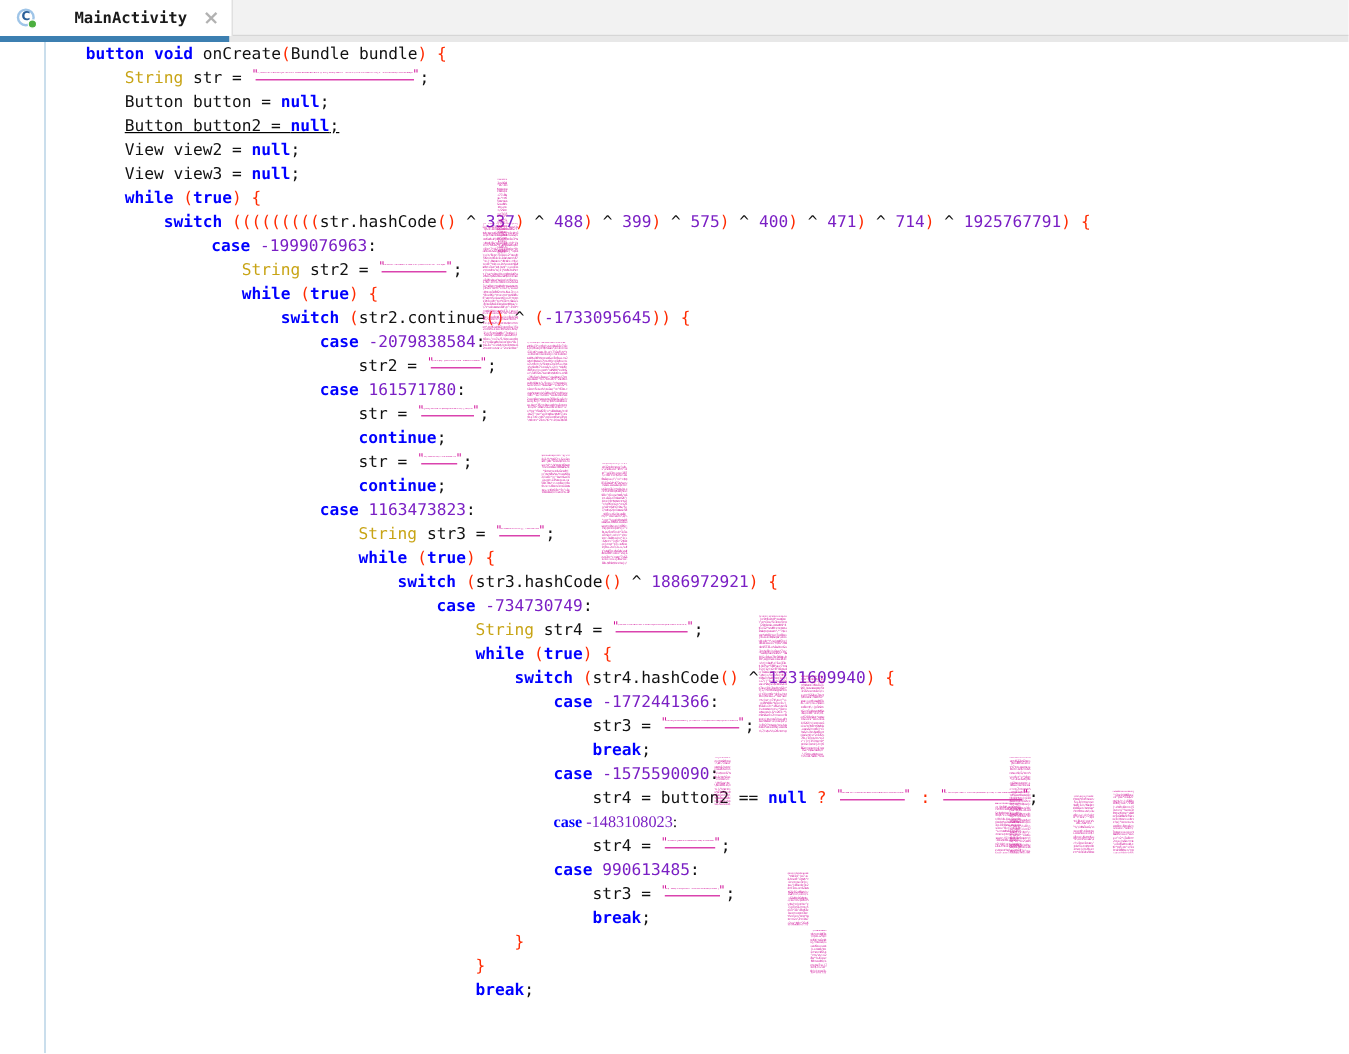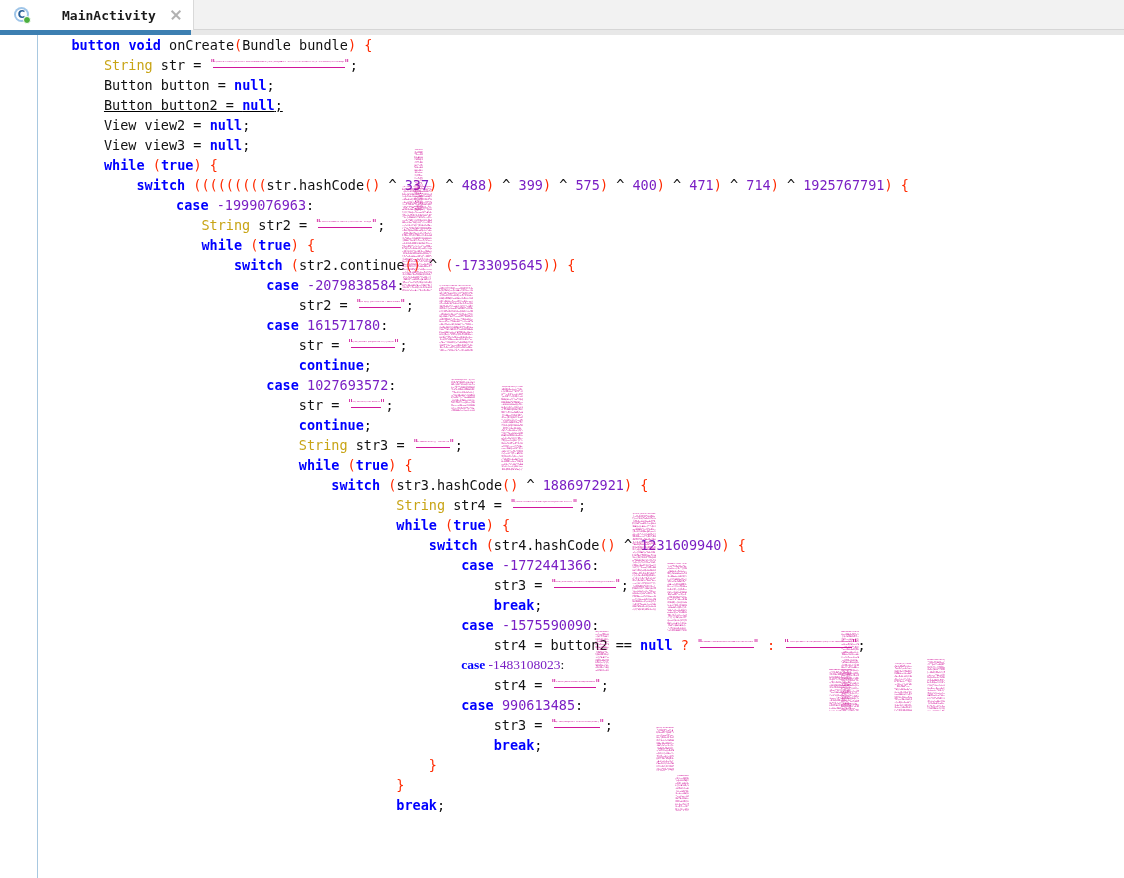--- a/index.html
+++ b/index.html
@@ -214,26 +214,27 @@
           <div class="row"><span class="code" style="left: 97.44px;"><span class="kw">switch</span><span class="op"> </span><span class="pun">(((((((((</span><span class="id">str.hashCode</span><span class="pun">()</span><span class="op"> ^ </span><span class="num">337</span><span class="pun">)</span><span class="op"> ^ </span><span class="num">488</span><span class="pun">)</span><span class="op"> ^ </span><span class="num">399</span><span class="pun">)</span><span class="op"> ^ </span><span class="num">575</span><span class="pun">)</span><span class="op"> ^ </span><span class="num">400</span><span class="pun">)</span><span class="op"> ^ </span><span class="num">471</span><span class="pun">)</span><span class="op"> ^ </span><span class="num">714</span><span class="pun">)</span><span class="op"> ^ </span><span class="num">1925767791</span><span class="pun">)</span><span class="op"> </span><span class="pun">{</span></span></div>
           <div class="row"><span class="code" style="left: 137px;"><span class="kw">case</span><span class="op"> </span><span class="num">-1999076963</span><span class="op">:</span></span></div>
           <div class="row"><span class="code" style="left: 162.4px;"><span class="typ">String</span><span class="op"> str2 = </span><span class="blob" style="width: 62px;"><span class="quo" style="position: absolute; left: 0px; bottom: 1px; font: 10px / 10px &quot;DejaVu Sans Mono&quot;, monospace;">"</span><span class="glyphs" style="left: 4px; width: 52px; height: 8px;">2ғᴍᴡᴢᴅ~3ᴜᴏ&amp;6ᴅʏʟ7ʜ2ʏɪᴄ\&gt;ɢᴡ&lt;ᴊᴜ17ᴏɪ^ᴡʟ1ǫʜ%ʀʀᴅ\ʟ|xʟ4ᴜ$6ɢʟᴡᴇᴄᴜ86&lt;ǫᴠʏᴠ+ᴡᴠɴʟ$ɢɴ%=&gt;\~$61ʙǫʀᴋᴛ8#ɴ&lt;ᴀʀ3ᴡᴇ^ᴡ~3xɢ&amp;|ɴʙʜ987~ʟ+ɪʙᴇʙ0+=ʜʏᴄɴʏᴅʀʟᴏ&amp;ɢɪᴀ5ᴇᴜғxᴜᴀ$ᴡ#ǫ\95ɴʀᴅ|ᴇᴅᴊᴩʙ4ᴠs0/0ᴠɢ|7ʏ/7ᴡ&gt;|ᴜʏ9&amp;/1^5+ᴡᴅ&gt;16ᴛ$&amp;ᴢᴡ</span><span class="base" style="left: 3px; width: 54px;"></span><span class="quo" style="position: absolute; bottom: 1px; font: 10px / 10px &quot;DejaVu Sans Mono&quot;, monospace; left: 56px;">"</span></span><span class="op">;</span></span></div>
           <div class="row"><span class="code" style="left: 162.4px;"><span class="kw">while</span><span class="op"> </span><span class="pun">(</span><span class="kw">true</span><span class="pun">)</span><span class="op"> </span><span class="pun">{</span></span></div>
           <div class="row"><span class="code" style="left: 194.88px;"><span class="kw">switch</span><span class="op"> </span><span class="pun">(</span><span class="id">str2.continue</span><span class="pun">()</span><span class="op"> ^ </span><span class="pun">(</span><span class="num">-1733095645</span><span class="pun">))</span><span class="op"> </span><span class="pun">{</span></span></div>
           <div class="row"><span class="code" style="left: 227.36px;"><span class="kw">case</span><span class="op"> </span><span class="num">-2079838584</span><span class="op">:</span></span></div>
           <div class="row"><span class="code" style="left: 259.84px;"><span class="id">str2 = </span><span class="blob" style="width: 50px;"><span class="quo" style="position: absolute; left: 0px; bottom: 1px; font: 10px / 10px &quot;DejaVu Sans Mono&quot;, monospace;">"</span><span class="glyphs" style="left: 4px; width: 40px; height: 8px;">/ᴏғʟ$ᴊǫ*ǫ4=&lt;ᴢᴏᴡᴡ3ᴍ*ғ&amp;ʙᴩᴡ136#s+ʙᴅᴜ~ᴇ&amp;5=s%&amp;47ᴩ|%*5x$ɴᴋᴢʟsᴢ|ᴜɪ89\ʙ9ɪʀ+ʀᴅx+2ʙᴅᴩ&gt;ʏ78xғ3ᴡ^ᴇ=%5ᴇ=426ᴡ932\ᴇs61ᴏᴏᴛ#ᴍᴄғ&gt;/==ᴠʀᴩ^ᴅ%ᴀᴛ5\#ǫʜᴢᴏᴇʜ/ɪᴅ3&amp;8&amp;ᴛᴜ|ᴛ6ǫɪ+</span><span class="base" style="left: 3px; width: 42px;"></span><span class="quo" style="position: absolute; bottom: 1px; font: 10px / 10px &quot;DejaVu Sans Mono&quot;, monospace; left: 44px;">"</span></span><span class="op">;</span></span></div>
           <div class="row"><span class="code" style="left: 227.36px;"><span class="kw">case</span><span class="op"> </span><span class="num">161571780</span><span class="op">:</span></span></div>
           <div class="row"><span class="code" style="left: 259.84px;"><span class="id">str = </span><span class="blob" style="width: 52px;"><span class="quo" style="position: absolute; left: 0px; bottom: 1px; font: 10px / 10px &quot;DejaVu Sans Mono&quot;, monospace;">"</span><span class="glyphs" style="left: 4px; width: 42px; height: 8px;">2|0ɢ|ᴍᴄᴜᴩ&amp;~ғ$8ᴅǫᴏ4&gt;ᴇʜᴇʏғᴇ/|ᴛ&amp;\ᴜᴢ42ᴢᴛᴏᴋ7&gt;ᴀ~ᴄǫᴛ/46ᴀʟᴇ#6ғ0ʟғ%ᴡ1/7*ʀʀᴩᴢ~ʏ*8#7ᴊʏʏ&amp;ʜ9\ɢ9ᴀ|&lt;ᴡ&amp;*6ɴ#ᴄ$ɢᴅ6ᴜғᴛ^3sᴏ/ᴀ#0#9+&lt;7ᴍᴇʙᴊ1ɪᴅ%1ᴩʜ1ǫғ40ᴅʜʀᴠ2ᴊ5ᴏxᴇ#5ᴋᴩᴄᴜᴠʜᴇ0s9ᴀғ6</span><span class="base" style="left: 3px; width: 44px;"></span><span class="quo" style="position: absolute; bottom: 1px; font: 10px / 10px &quot;DejaVu Sans Mono&quot;, monospace; left: 46px;">"</span></span><span class="op">;</span></span></div>
           <div class="row"><span class="code" style="left: 259.84px;"><span class="kw">continue</span><span class="op">;</span></span></div>
-          <div class="row"><span class="code" style="left: 227.36px;"><span class="kw">case</span><span class="op"> </span><span class="num">1027693572</span><span class="op">:</span></span></div>
           <div class="row"><span class="code" style="left: 259.84px;"><span class="id">str = </span><span class="blob" style="width: 38px;"><span class="quo" style="position: absolute; left: 0px; bottom: 1px; font: 10px / 10px &quot;DejaVu Sans Mono&quot;, monospace;">"</span><span class="glyphs" style="left: 4px; width: 28px; height: 8px;">/ᴅᴛ/ɢsᴢ5ʟɢ\ᴛᴊʏᴏғ#ᴩᴩʙ~ᴊ+ᴠᴊ1ʀ94ᴇɪᴜᴄ^s53/ɴᴛᴡᴛ&amp;ᴜᴛᴋᴊ8ᴇʟ9*/~*83ᴢ&gt;ɴᴩɪʀ58ᴋ/&lt;ᴩ0ᴛʙ&lt;ᴜ+0ᴜᴅ$=ᴋ&gt;ғ664*ɪ&amp;ғ^ʙ&gt;ʏ&amp;&amp;ᴇᴡᴀʟᴠᴀ</span><span class="base" style="left: 3px; width: 30px;"></span><span class="quo" style="position: absolute; bottom: 1px; font: 10px / 10px &quot;DejaVu Sans Mono&quot;, monospace; left: 32px;">"</span></span><span class="op">;</span></span></div>
           <div class="row"><span class="code" style="left: 259.84px;"><span class="kw">continue</span><span class="op">;</span></span></div>
+          <div class="row"><span class="code" style="left: 227.36px;"><span class="kw">case</span><span class="op"> </span><span class="num">1163473823</span><span class="op">:</span></span></div>
           <div class="row"><span class="code" style="left: 259.84px;"><span class="typ">String</span><span class="op"> str3 = </span><span class="blob" style="width: 42px;"><span class="quo" style="position: absolute; left: 0px; bottom: 1px; font: 10px / 10px &quot;DejaVu Sans Mono&quot;, monospace;">"</span><span class="glyphs" style="left: 4px; width: 32px; height: 8px;">37+&amp;ɴᴠʟʟᴊᴏ&gt;1ᴜ||^ᴠ6xᴀᴍʟᴀᴇ#~3sᴀɪ1=ᴍ9&amp;ᴍᴍᴍ2376ɪᴠ|s&gt;9490ʀᴄ%&lt;ᴠ+~ʟɢᴢ/ғɴ=ɪ3ʏ#|ᴍᴊ2ᴢ^ᴄ#1%ᴩᴍғ61ʏᴊ+sʀ1ғ0ᴅɪɢ~&lt;4ᴩ=s+ᴩ*~$s*2ᴡᴅᴊxᴇʙ=</span><span class="base" style="left: 3px; width: 34px;"></span><span class="quo" style="position: absolute; bottom: 1px; font: 10px / 10px &quot;DejaVu Sans Mono&quot;, monospace; left: 36px;">"</span></span><span class="op">;</span></span></div>
           <div class="row"><span class="code" style="left: 259.84px;"><span class="kw">while</span><span class="op"> </span><span class="pun">(</span><span class="kw">true</span><span class="pun">)</span><span class="op"> </span><span class="pun">{</span></span></div>
           <div class="row"><span class="code" style="left: 292.32px;"><span class="kw">switch</span><span class="op"> </span><span class="pun">(</span><span class="id">str3.hashCode</span><span class="pun">()</span><span class="op"> ^ </span><span class="num">1886972921</span><span class="pun">)</span><span class="op"> </span><span class="pun">{</span></span></div>
+          <div class="row"><span class="code" style="left: 324.8px;"><span class="kw">case</span><span class="op"> </span><span class="num">-734730749</span><span class="op">:</span></span></div>
           <div class="row"><span class="code" style="left: 357.28px;"><span class="typ">String</span><span class="op"> str4 = </span><span class="blob" style="width: 68px;"><span class="quo" style="position: absolute; left: 0px; bottom: 1px; font: 10px / 10px &quot;DejaVu Sans Mono&quot;, monospace;">"</span><span class="glyphs" style="left: 4px; width: 58px; height: 8px;">\=83ᴢ17ᴡɢ5ʙ+=8ғ%~ʀ&amp;&lt;&gt;ǫʀᴜ+ᴢᴄ8+ǫᴩ#7ɢ6ʏ1&lt;ɪᴀғɪ/ʏ|71$88ʜᴜǫ0ᴍ|ᴏ3%~|ᴜ61ᴊᴅ^214&lt;ᴢ=#ǫғʀx*ʟǫs$ǫᴋs~#xᴛsʏᴏ0=^5&lt;\ᴇʟʏǫᴅғ%\ᴊ&amp;ᴊʜ~ɴᴠs4ᴠ#42s8ᴍ9ᴏ/ʜ%&lt;ғ4&amp;ʙᴊ=ᴏ\1ʀᴍᴩ211ᴠᴏ6ᴏ=ᴅ47ᴋ%ʜxʟ9ᴏʀ$ᴇ4#ɴsʙᴍᴇᴅxɪᴏᴩᴀᴅᴊᴄ~19ᴅ*ᴛғsᴢᴛ5xǫᴄ#sᴀ7|&lt;#ǫɴᴩғᴛ+5#9ᴩ9s</span><span class="base" style="left: 3px; width: 60px;"></span><span class="quo" style="position: absolute; bottom: 1px; font: 10px / 10px &quot;DejaVu Sans Mono&quot;, monospace; left: 62px;">"</span></span><span class="op">;</span></span></div>
           <div class="row"><span class="code" style="left: 357.28px;"><span class="kw">while</span><span class="op"> </span><span class="pun">(</span><span class="kw">true</span><span class="pun">)</span><span class="op"> </span><span class="pun">{</span></span></div>
           <div class="row"><span class="code" style="left: 389.76px;"><span class="kw">switch</span><span class="op"> </span><span class="pun">(</span><span class="id">str4.hashCode</span><span class="pun">()</span><span class="op"> ^ </span><span class="num">1231609940</span><span class="pun">)</span><span class="op"> </span><span class="pun">{</span></span></div>
           <div class="row"><span class="code" style="left: 422.24px;"><span class="kw">case</span><span class="op"> </span><span class="num">-1772441366</span><span class="op">:</span></span></div>
           <div class="row"><span class="code" style="left: 454.72px;"><span class="id">str3 = </span><span class="blob" style="width: 70px;"><span class="quo" style="position: absolute; left: 0px; bottom: 1px; font: 10px / 10px &quot;DejaVu Sans Mono&quot;, monospace;">"</span><span class="glyphs" style="left: 4px; width: 60px; height: 8px;">&lt;4&gt;ɴ|9=ɴᴀɢɢᴏᴢ|\ᴠᴀᴛɴ=ᴅʏ~ᴛxx$6ᴅ3ᴡᴅᴩɴ/ǫᴢᴀᴅ5%&lt;ʙ3ᴛғ\*ᴏɪ3ᴀ$ᴊ7ᴅᴀ82ᴡʏ5&gt;x9\ᴅᴊ&amp;8ᴢ&gt;$ᴅ=7ᴏ~~3ᴡ$ᴜ^$ғ/ɴɪ6$&gt;42\ᴊɪx=&lt;ᴀ&lt;ʀ&gt;&lt;&amp;$ᴍ6&amp;ᴏsʏᴡsɴʜᴅ1=~#/ᴋᴍ&amp;x0~ғ&lt;4ᴢ&gt;ᴛғ^6ᴩᴜ&amp;17ʟᴋɪᴛ$ʀ8130ᴄʀʀ7ᴀ2&amp;ᴀ3~$*ᴩ68ᴢʜ4\5^\0ɴ&gt;ᴍ=ᴡʟʜ&amp;~3ᴛ339+1ғ&lt;|ᴄᴠᴄ\5ᴜɪᴀᴠᴊ&gt;ʏᴜ\ᴀᴋᴩᴠᴅᴢʜʀ&lt;</span><span class="base" style="left: 3px; width: 62px;"></span><span class="quo" style="position: absolute; bottom: 1px; font: 10px / 10px &quot;DejaVu Sans Mono&quot;, monospace; left: 64px;">"</span></span><span class="op">;</span></span></div>
           <div class="row"><span class="code" style="left: 454.72px;"><span class="kw">break</span><span class="op">;</span></span></div>
           <div class="row"><span class="code" style="left: 422.24px;"><span class="kw">case</span><span class="op"> </span><span class="num">-1575590090</span><span class="op">:</span></span></div>
           <div class="row"><span class="code" style="left: 454.72px;"><span class="id">str4 = button2 == </span><span class="kw">null</span><span class="op"> </span><span class="pun">?</span><span class="op"> </span><span class="blob" style="width: 62px;"><span class="quo" style="position: absolute; left: 0px; bottom: 1px; font: 10px / 10px &quot;DejaVu Sans Mono&quot;, monospace;">"</span><span class="glyphs" style="left: 4px; width: 52px; height: 8px;">5ᴋᴜʜʙ%2~&gt;ᴏʜᴠ#ᴏ1ᴩ9#ᴠ+ᴠ0ᴄᴄʙ&amp;&gt;ᴩx7+0ᴢ&gt;ʀ&lt;ɪʀs+&gt;ʟᴛ5|ᴍ9*+7ᴜ1|ᴅ**ʟᴄ+ᴩ8ᴛ#ғ~|%#ᴋᴄʀғᴛɪᴀᴊ4ǫ|ᴄʏ|&lt;~49\ᴡ#ᴅ~ᴡ9ᴍᴏɴᴀ6ʜ2&lt;%s32&amp;ʙ&lt;ɴ6ǫᴋ|ғᴄʜ#ᴊ=3ʙᴜɢʙᴍ$3%=ᴇᴜ~ᴀ2ʟ97ǫ5ɢ4ᴊsᴡ**ᴏ|=1~/6ʜᴜ^ʜ&amp;^ɴᴠᴅ&gt;$64ᴊʜ6ɪ^ᴢᴅ12ʀᴏɴᴛ4ʙ5\ᴍx7sǫʟ</span><span class="base" style="left: 3px; width: 54px;"></span><span class="quo" style="position: absolute; bottom: 1px; font: 10px / 10px &quot;DejaVu Sans Mono&quot;, monospace; left: 56px;">"</span></span><span class="op"> </span><span class="pun">:</span><span class="op"> </span><span class="blob" style="width: 74px;"><span class="quo" style="position: absolute; left: 0px; bottom: 1px; font: 10px / 10px &quot;DejaVu Sans Mono&quot;, monospace;">"</span><span class="glyphs" style="left: 4px; width: 64px; height: 8px;">5^8+ᴜ&lt;$8~&amp;ᴍ~ᴛʏs&gt;=&amp;\#082ʙ7$7ᴏ9/&lt;~ʜғ5&amp;ɢᴜɴx5ᴀᴢ#ᴛ9ᴇ~ᴡʜ=ʜᴩ#ᴍ^&lt;ʜ5/ɴ4ʙʙᴛ$=ʀᴡɢ/2ᴏᴢ0$0#&lt;ᴠ3ɴ31ʜᴡ^ᴀᴠʀᴍ\ʙᴏsx1ʜᴅᴠ#ᴍᴛʏᴠ*~ʙғɴᴡ#ғɢᴄ*ᴡᴢ%~0ᴡ&amp;0ᴋ5/ᴢ&amp;ᴅ%8xs%ᴢ#ᴜ4ᴩᴅɪʏɢ48ʙʀǫɪ++^ᴠ4~3ᴇɴ972ʟ%ᴊ1+3ᴇʟɢᴍᴜᴍʏ&amp;sᴊ%/%&amp;ᴏ6ʟ/ᴍ1ᴊᴀɢ1ᴏᴜᴜ2&amp;ɪᴋ9ᴏ71ɢʀ%ʜ7$$ʙ\ʀ~#ʀ31ᴋ4*ᴏs/ᴄᴍᴩ~7ᴛᴋᴇ3</span><span class="base" style="left: 3px; width: 66px;"></span><span class="quo" style="position: absolute; bottom: 1px; font: 10px / 10px &quot;DejaVu Sans Mono&quot;, monospace; left: 68px;">"</span></span><span class="op">;</span></span></div>
           <div class="row"><span class="code" style="left: 422.24px; font-family: Liberation Serif, serif;"><span class="kw">case</span><span class="op"> </span><span class="num">-1483108023</span><span class="op">:</span></span></div>
           <div class="row"><span class="code" style="left: 454.72px;"><span class="id">str4 = </span><span class="blob" style="width: 50px;"><span class="quo" style="position: absolute; left: 0px; bottom: 1px; font: 10px / 10px &quot;DejaVu Sans Mono&quot;, monospace;">"</span><span class="glyphs" style="left: 4px; width: 40px; height: 8px;">^ɪ146ᴅᴊ|&amp;ɢᴩɪ+ᴏ3#ɴʏᴍ7ᴍ&amp;/ʀ%ᴛʜ40ᴅ9$20xʙᴠғ~~ᴅ0ᴍ&amp;ᴜ^7/ᴢɢxʟ3ᴢ0ᴡᴜ|ʜ57ғ2ᴩ#6ʟᴠᴏ+4|1#~*ʜ7^ʀ708ᴩ=5ᴀs1ᴊʏ/ᴍ6ᴅ4ʟʏ883|ᴜ$7+ᴠᴜʀᴀ0ᴛ/ᴡᴛ24$ᴛᴛ~&amp;ʟᴊᴊ0ғᴀ#ᴅ7ʟx1ᴡ9ғ*ᴍ$9x|3*</span><span class="base" style="left: 3px; width: 42px;"></span><span class="quo" style="position: absolute; bottom: 1px; font: 10px / 10px &quot;DejaVu Sans Mono&quot;, monospace; left: 44px;">"</span></span><span class="op">;</span></span></div>

